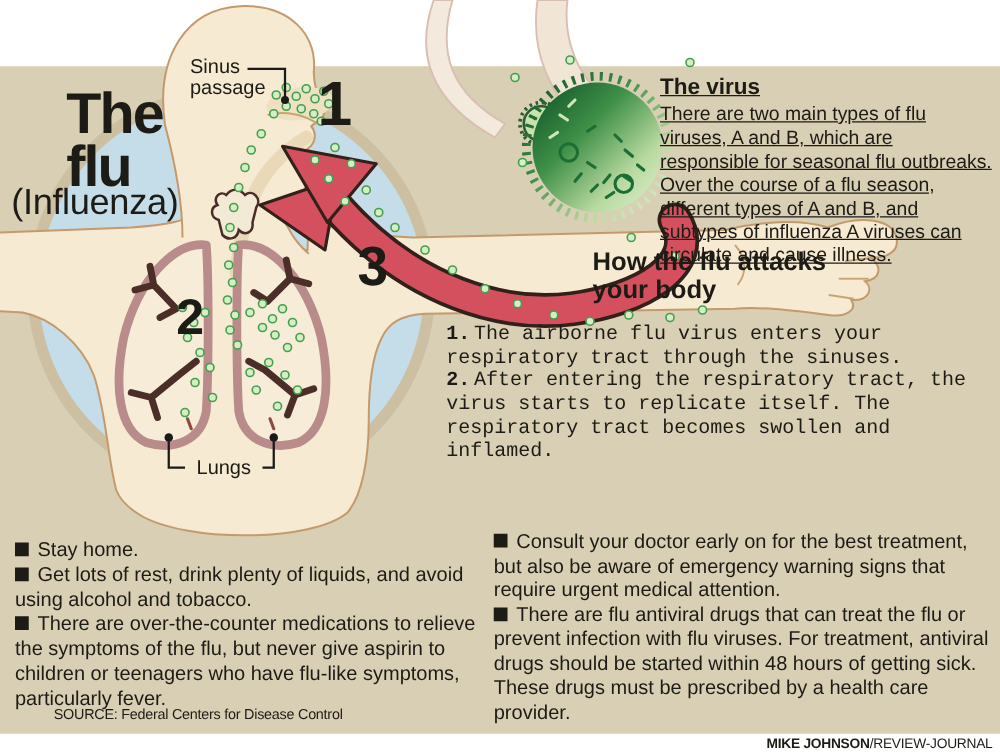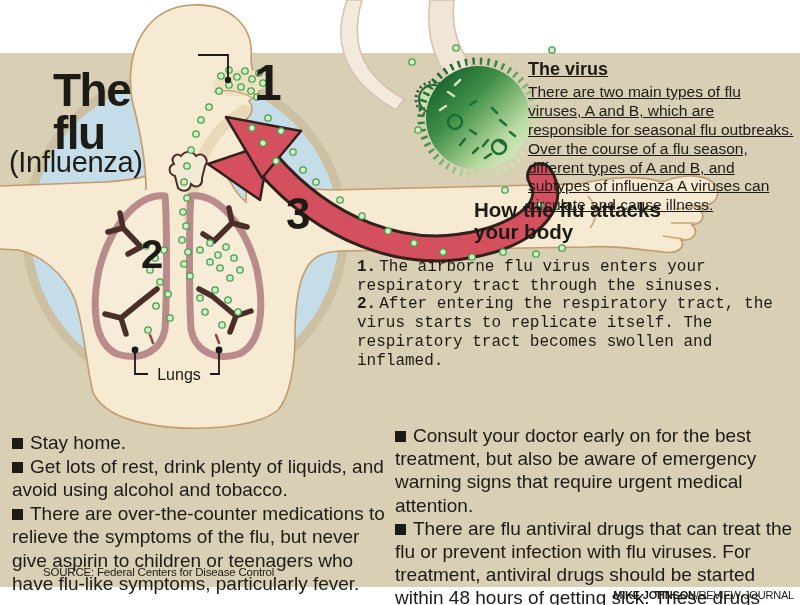--- a/index.html
+++ b/index.html
@@ -16,21 +16,21 @@
   .marker-1{left:254px;top:58px;font-size:50px;}
   .marker-2{left:141px;top:234px;font-size:40px;}
   .marker-3{left:286px;top:192px;font-size:44px;}
   .lungs-label{left:150px;top:366px;width:58px;font-size:16px;text-align:center;}
   .virus-sec{left:528px;top:59px;width:269px;font-size:15.5px;line-height:1.22;text-decoration:underline;}
   .virus-sec .h{font-size:18px;font-weight:bold;margin:0 0 2px 0;}
   .attack-heading{left:474px;top:199px;width:205px;font-size:20.5px;font-weight:bold;line-height:1.08;}
   .steps{left:357px;top:258px;width:440px;font-size:16px;line-height:1.17;font-family:Liberation Mono, monospace;}
   .step b{margin-right:3px;}
   .sick-heading{left:12px;top:401px;font-size:22px;font-weight:bold;letter-spacing:-.3px;}
-  .bullets{font-size:19px;line-height:1.24;}
+  .bullets{font-size:16px;line-height:1.24;}
   .bullets-left{left:12px;top:431px;width:387px;}
   .bullets-right{left:395px;top:424px;width:403px;line-height:1.22;}
   .sq{display:inline-block;width:11px;height:11px;background:#1d1b16;margin-right:7px;}
   .source-line{left:10px;top:566px;font-size:11.5px;letter-spacing:-.2px;margin-left:33px;}
   .credit{right:6px;top:589px;font-size:11px;letter-spacing:-.2px;}
   .credit .nm{font-weight:bold;}
 </style>
 </head>
 <body>
 
@@ -215,20 +215,21 @@
       <path d="M135,353 L135,374 L148,374"></path>
       <path d="M219,353 L219,374 L210,374"></path>
       <circle cx="135" cy="350" r="3.4" fill="#1a1a1a" stroke="none"></circle>
       <circle cx="219" cy="350" r="3.4" fill="#1a1a1a" stroke="none"></circle>
     </g>
   </svg>
 
   <div class="abs main-title">The flu</div>
   <div class="abs sub-title">(Influenza)</div>
 
+  <div class="abs sinus-label">Sinus passage</div>
   <div class="abs lungs-label">Lungs</div>
 
   <div class="abs marker marker-1">1</div>
   <div class="abs marker marker-2">2</div>
   <div class="abs marker marker-3">3</div>
 
   <div class="abs virus-sec">
     <div class="h">The virus</div>
     <div>There are two main types of flu viruses, A and B, which are responsible for seasonal flu outbreaks. Over the course of a flu season, different types of A and B, and subtypes of influenza A viruses can circulate and cause illness.</div>
   </div>

